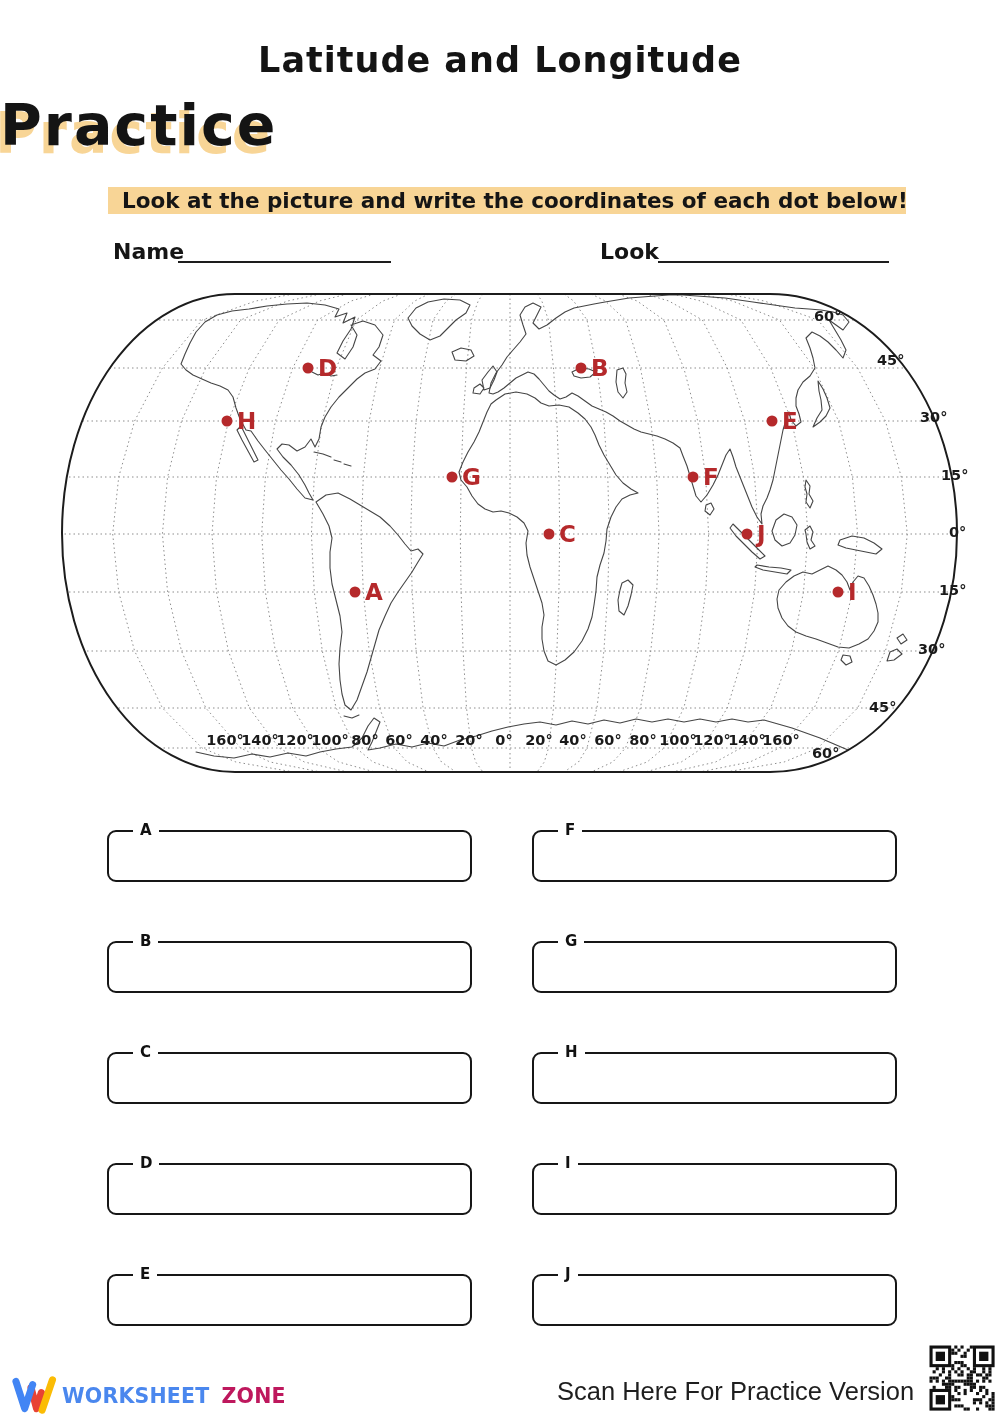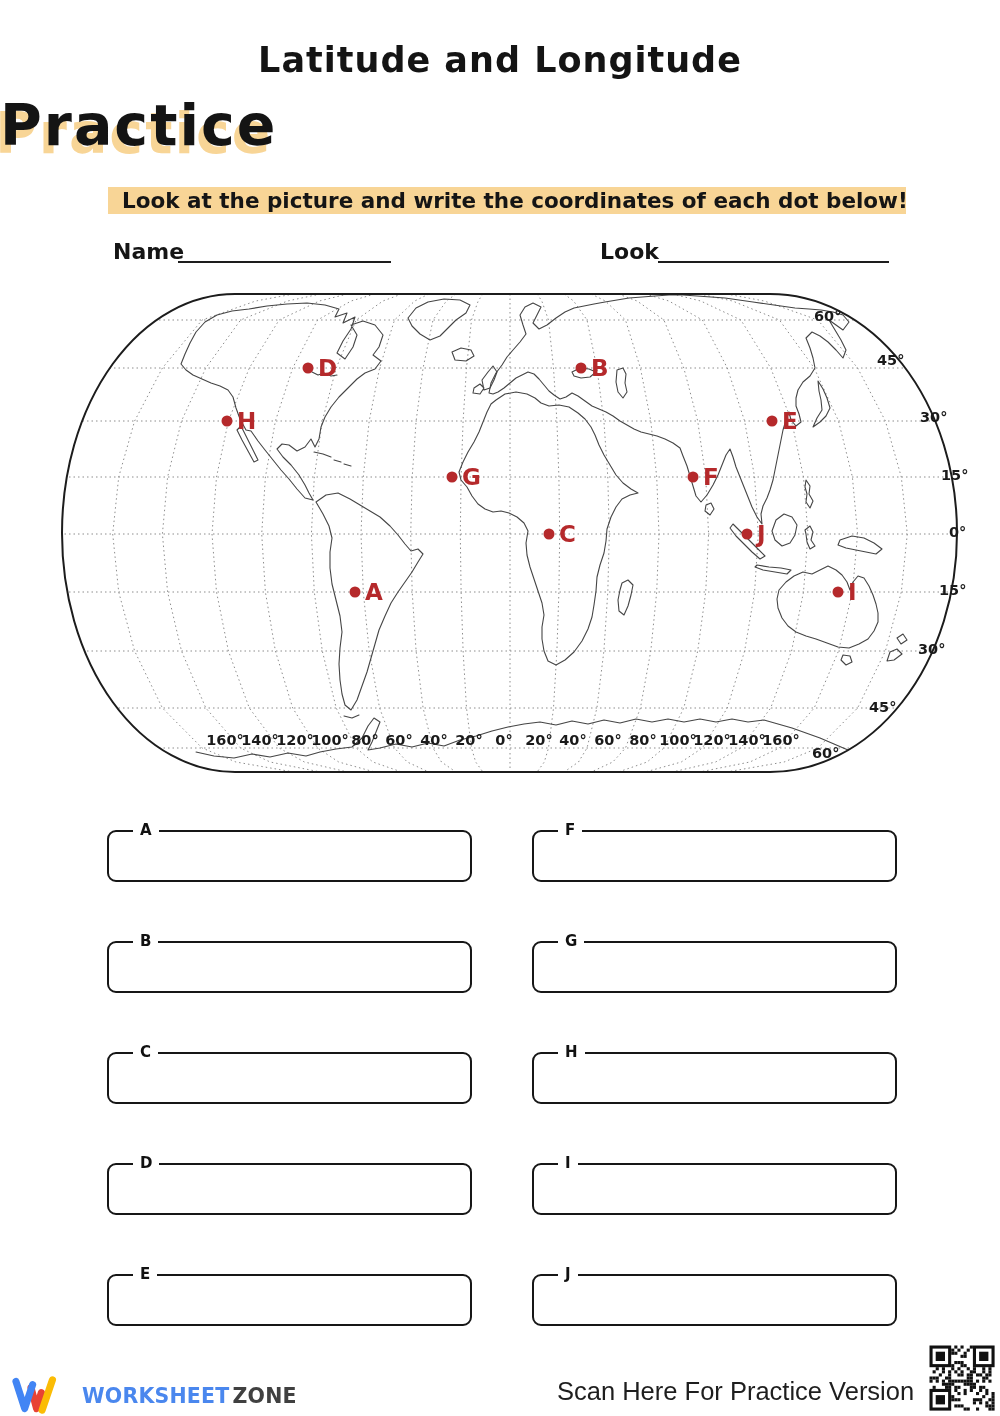--- a/index.html
+++ b/index.html
@@ -13,21 +13,21 @@
   .instruction{position:absolute;top:187px;left:108px;width:784px;height:27px;line-height:27px;
           background:var(--tan);text-align:center;font-size:21.5px;font-weight:bold;white-space:nowrap;padding-left:14px;}
   .field-label{position:absolute;font-size:22px;font-weight:bold;}
   .field-line{position:absolute;border-bottom:2.2px solid #1d1d1d;height:0;}
   .map-svg{position:absolute;top:0;left:0;pointer-events:none;}
   .abox{position:absolute;width:361px;height:48px;border:2.3px solid #161616;border-radius:9px;background:transparent;}
   .abox-letter{position:absolute;top:-11px;left:24px;background:#ffffff;padding:0 7px;
           font-size:15px;font-weight:bold;color:#111;}
   .footer-brand{position:absolute;top:1384px;left:62px;font-size:20.5px;font-weight:bold;
           letter-spacing:.2px;white-space:nowrap;}
-  .brand-1{color:#4a87ee;margin-left:20px;} .brand-2{color:#404040;margin-left:3px;}
+  .brand-1{color:#4a87ee;} .brand-2{color:#be185d;margin-left:12px;}
   .scan-text{position:absolute;top:1377px;left:557px;font-size:25.5px;color:#1e1e1e;
           font-family:"Liberation Sans","DejaVu Sans",sans-serif;white-space:nowrap;}
   .logo-svg{position:absolute;top:1372px;left:12px;}
   .qr-svg{position:absolute;top:1344px;left:928px;}
   :root{--tan:#f8d withdrew;}
   :root{--tan:#f8d596;--red:#b5292b;}
 </style>
 </head>
 <body>
 

